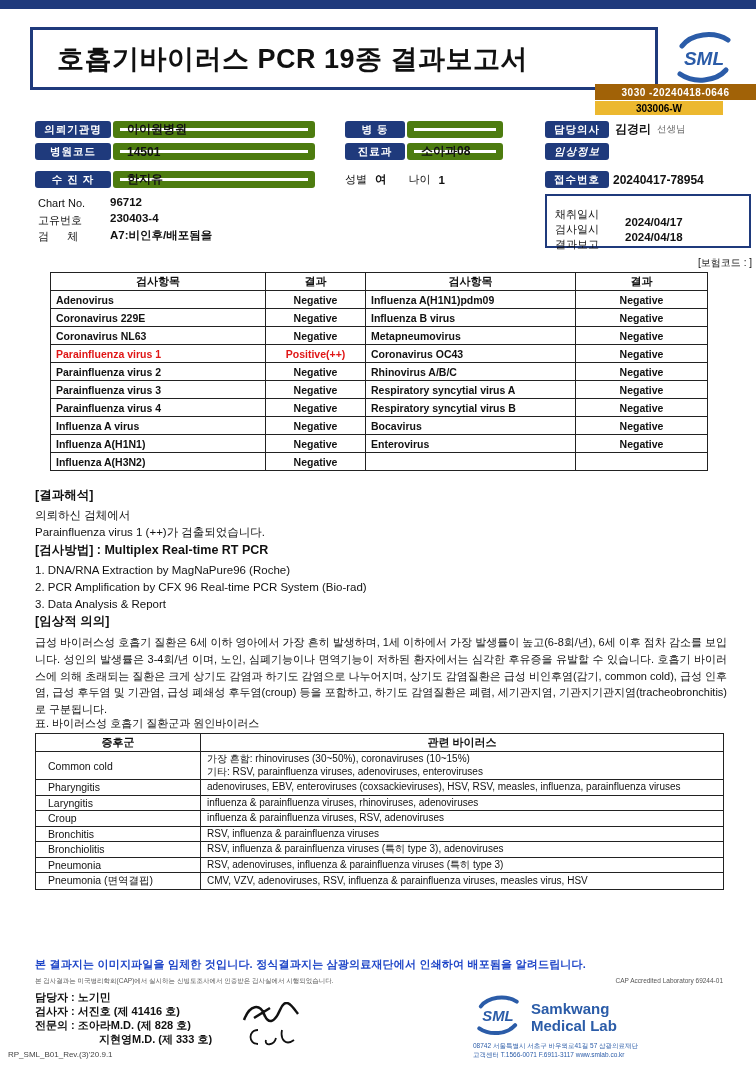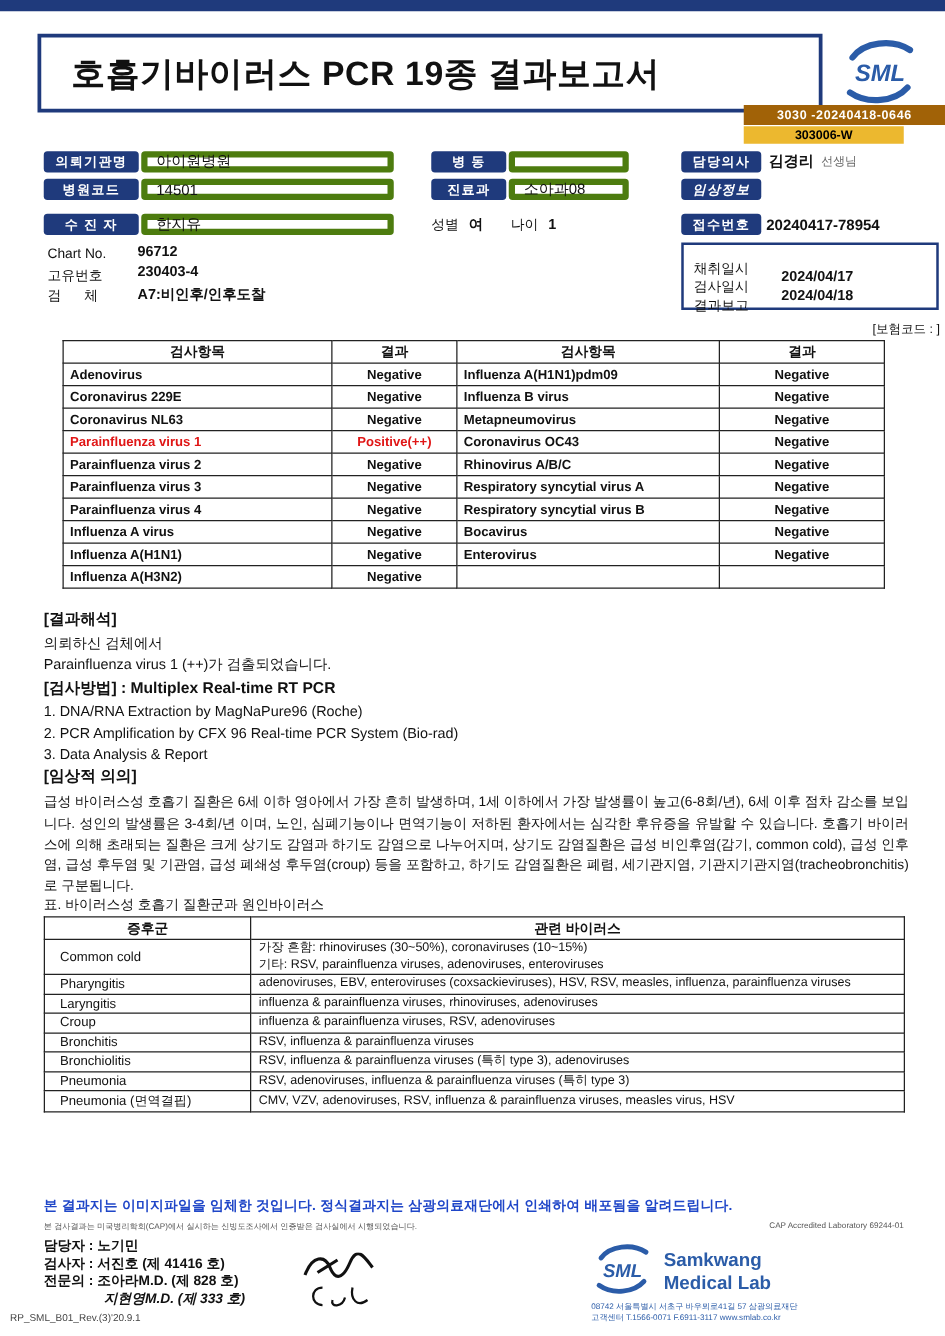--- a/index.html
+++ b/index.html
@@ -16,22 +16,22 @@
   .title { font-size:27px; font-weight:bold; letter-spacing:.5px; }
 
   .logo-top { left:672px; top:30px; width:64px; height:54px; color:var(--logo); }
   .barcode-strip { left:595px; top:84px; width:161px; height:16px; background:#a16207; color:#fff;
     font-size:10px; font-weight:bold; display:flex; align-items:center; justify-content:center; letter-spacing:.5px; }
   .yellow-strip { left:595px; top:101px; width:128px; height:14px; background:var(--yellow); color:#000;
     font-size:10px; font-weight:bold; display:flex; align-items:center; justify-content:center; }
 
   .lbl { background:var(--navy); color:#fff; font-size:10.5px; font-weight:bold; border-radius:3px;
     height:17px; display:flex; align-items:center; justify-content:center; letter-spacing:1px; }
-  .val { background:#fff; border:5px solid #4d7c0f; border-radius:3px; height:17px; font-size:12px;
-    font-weight:normal; display:flex; align-items:center; padding:0 7px; }
+  .val { background:#fff; border:7px solid #4d7c0f; border-radius:3px; height:17px; font-size:12px;
+    font-weight:bold; display:flex; align-items:center; padding:0 7px; }
   .ptxt { font-size:11px; }
   .pval { font-size:11.5px; font-weight:bold; }
   .gray-sm { font-size:9.5px; color:#666; font-weight:normal; margin-left:6px; }
 
   .datebox { left:545px; top:194px; width:206px; height:54px; border:2px solid var(--navy);
     padding:3px 8px; display:flex; flex-direction:column; justify-content:space-between; }
   .daterow { display:flex; font-size:11px; height:15px; align-items:center; }
   .daterow .dlabel { width:70px;margin-top:16px; }
   .daterow .dval { font-weight:bold; font-size:11.5px; }
 
@@ -52,21 +52,21 @@
   #syndrome-table { left:35px; top:733px; width:688px; }
   #syndrome-table th, #syndrome-table td { border:1px solid #222; padding:1px 6px; }
   #syndrome-table th { font-size:11px; font-weight:bold; text-align:center; height:16px; }
   #syndrome-table td.syn { font-size:10.5px; padding-left:12px; }
   #syndrome-table td.vir { font-size:10px; white-space:pre-line; line-height:12.5px; }
 
   .notice { left:35px; top:957px; width:700px; font-size:11px; font-weight:bold; color:var(--blue); letter-spacing:.2px; }
   .cap-line { left:35px; top:977px; width:688px; display:flex; justify-content:space-between;
     font-size:6.5px; color:#555; }
   .staff { left:35px; top:990px; font-size:11px; font-weight:600; line-height:14px; }
-  .staff .indent { margin-left:48px;font-style:italic; }
+  .staff .indent { margin-left:64px; }
   .sig { color:#111; }
 
   .logo-bottom { left:473px; top:993px; display:flex; align-items:center; gap:8px; color:var(--logo); }
   .lab-name { font-size:15px; font-weight:bold; line-height:1.15; color:var(--logo); }
   .addr { left:473px; top:1042px; font-size:6.5px; color:var(--logo); line-height:8.5px; }
   .doc-code { left:8px; top:1050px; font-size:8px; color:#444; }
 </style>
 </head>
 <body>
 
@@ -112,21 +112,21 @@
   <span class="pval">1</span>
 </div>
 <div class="abs lbl" style="left:545px; top:171px; width:64px;">접수번호</div>
 <div class="abs pval" style="left:613px; top:173px; font-size:12px;">20240417-78954</div>
 
 <div class="abs ptxt" style="left:38px; top:197px;">Chart No.</div>
 <div class="abs pval" style="left:110px; top:196px;">96712</div>
 <div class="abs ptxt" style="left:38px; top:213px;">고유번호</div>
 <div class="abs pval" style="left:110px; top:212px;">230403-4</div>
 <div class="abs ptxt" style="left:38px; top:229px; white-space:pre;">검      체</div>
-<div class="abs pval" style="left:110px; top:228px;">A7:비인후/인후도찰</div>
+<div class="abs pval" style="left:110px; top:228px;">A7:비인후/배포됨을</div>
 
 <div class="abs datebox">
   <div class="daterow">
     <span class="dlabel">채취일시</span>
     <span class="dval"></span>
   </div>
   <div class="daterow">
     <span class="dlabel">검사일시</span>
     <span class="dval">2024/04/17</span>
   </div>

